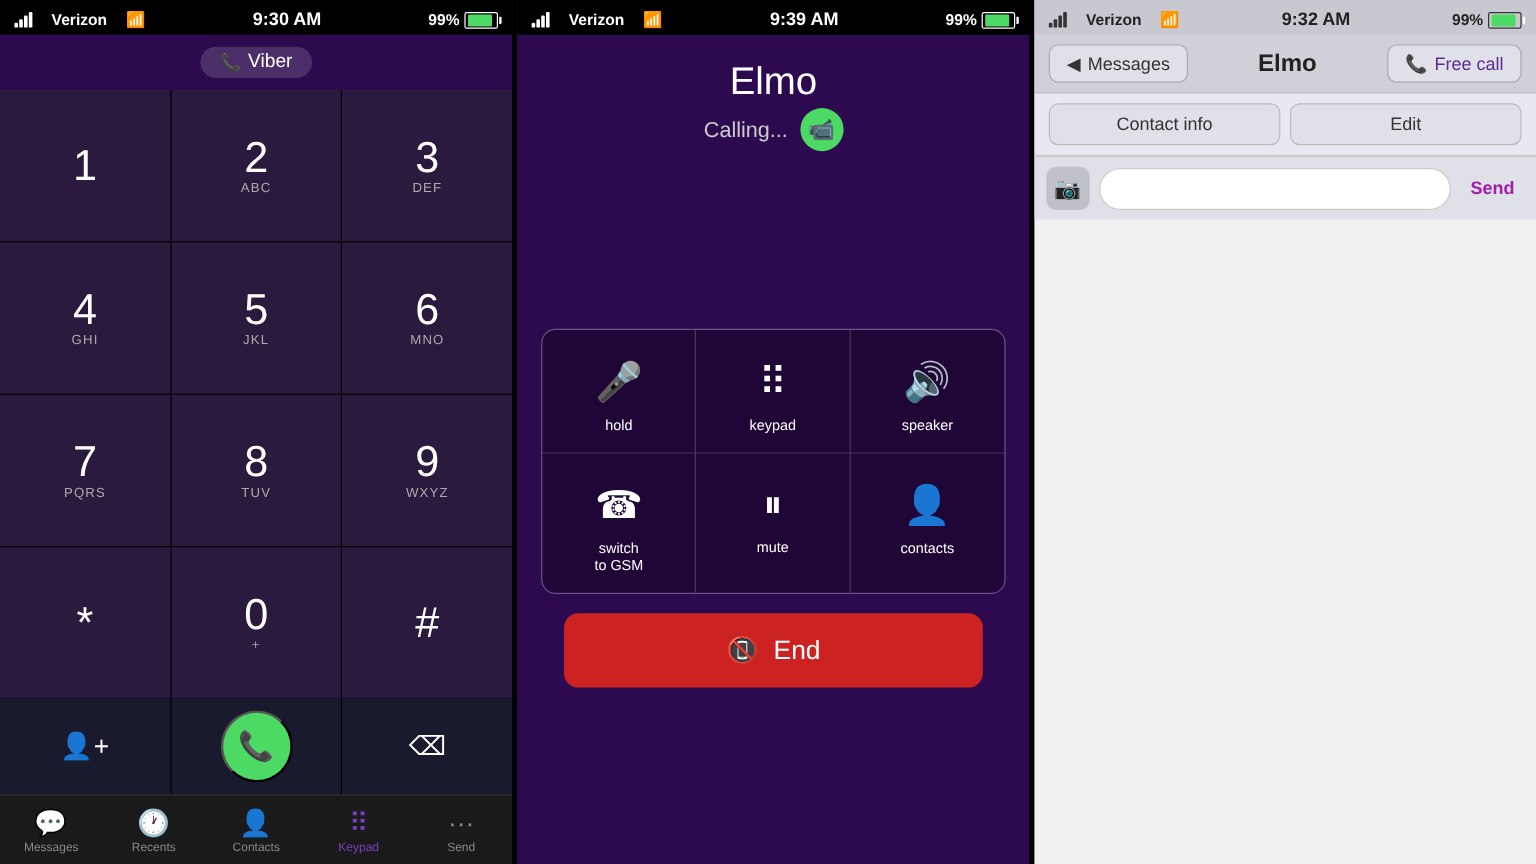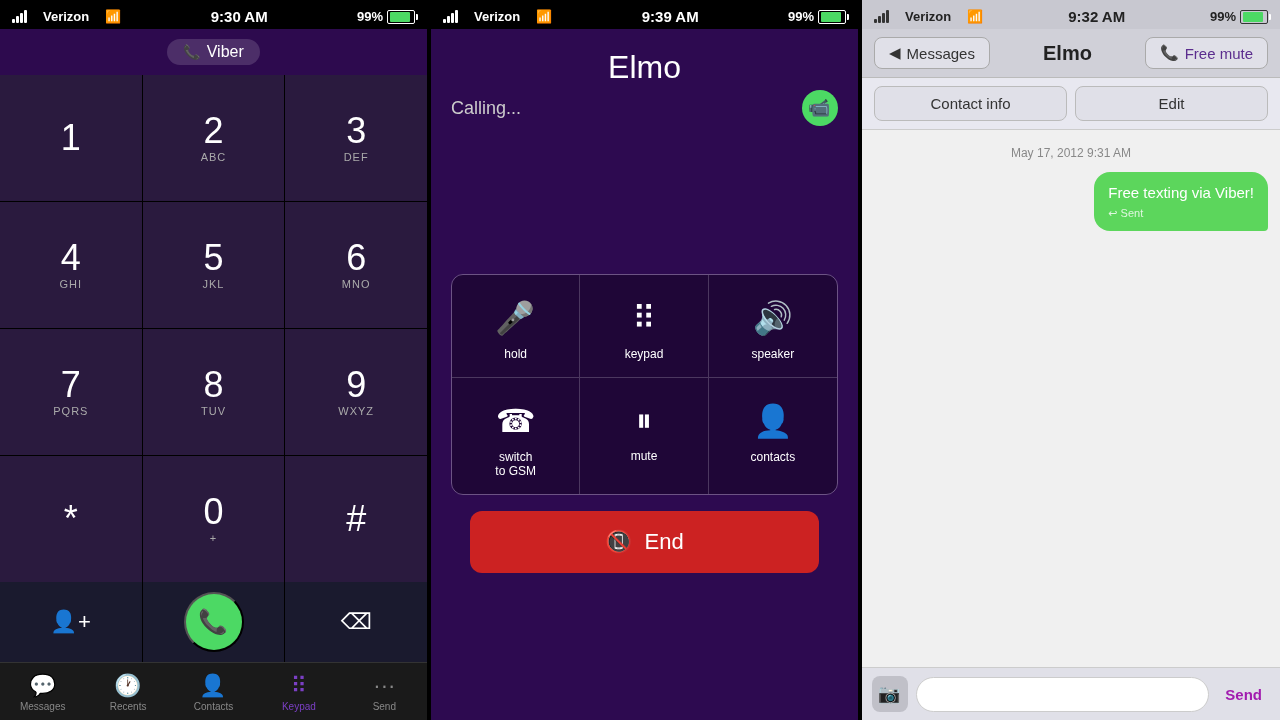--- a/index.html
+++ b/index.html
@@ -212,21 +212,21 @@
       font-size: 32px;
       font-weight: 300;
       margin-bottom: 4px;
     }
     .call-status {
       font-size: 18px;
       font-weight: 300;
       color: #ccc;
       display: flex;
       align-items: center;
-      justify-content: space-between;
+      justify-content: center;
       gap: 10px;
     }
     .video-btn {
       background: #4cd964;
       border-radius: 50%;
       width: 36px;
       height: 36px;
       display: flex;
       align-items: center;
       justify-content: center;
@@ -653,43 +653,33 @@
   </div>
 
   <div class="msg-nav">
     <button class="msg-nav-btn">
       <span>◀</span>
       <span>Messages</span>
     </button>
     <span class="msg-contact-name">Elmo</span>
     <button class="free-call-btn">
       <span>📞</span>
-      <span>Free mute</span>
+      <span>Free call</span>
     </button>
   </div>
 
   <div class="contact-actions">
     <button class="contact-action-btn">
       <span>Contact info</span>
     </button>
     <button class="contact-action-btn">
       <span>Edit</span>
     </button>
   </div>
 
-  <div class="msg-list">
-    <div class="msg-timestamp">May 17, 2012 9:31 AM</div>
-    <div class="msg-bubble sent">
-      <span>Free texting via Viber!</span>
-      <div class="msg-sent-status">
-        <span>↩</span>
-        <span>Sent</span>
-      </div>
-    </div>
-  </div>
 
   <div class="msg-input-bar">
     <button class="camera-btn">
       <span>📷</span>
     </button>
     <input type="text" class="msg-text-input" placeholder="" style="">
     <button class="send-btn">Send</button>
   </div>
 </div>
 

